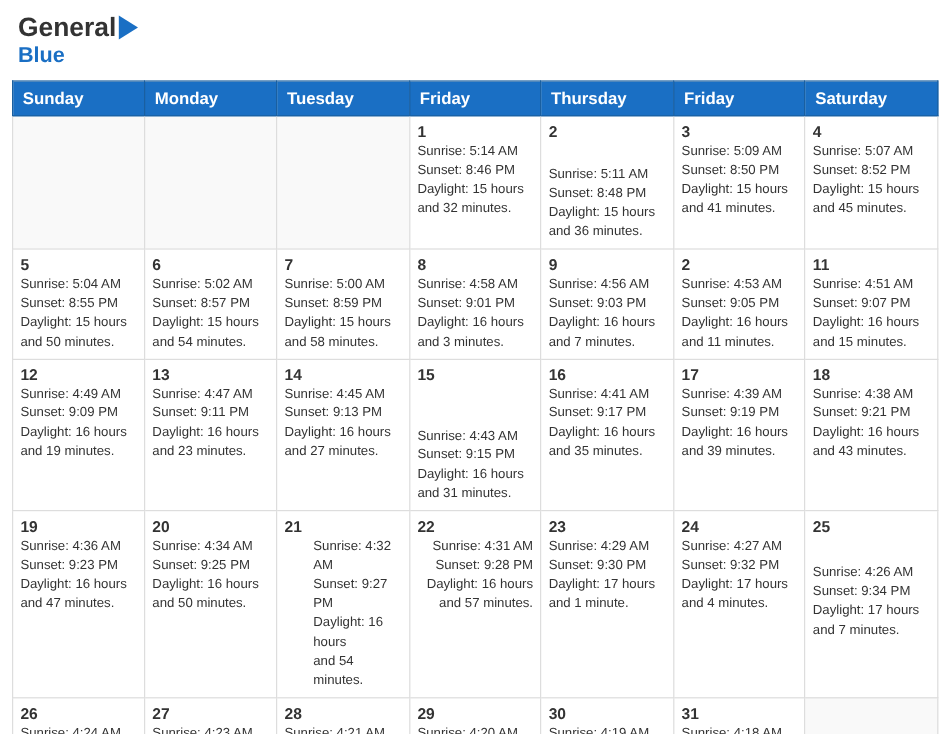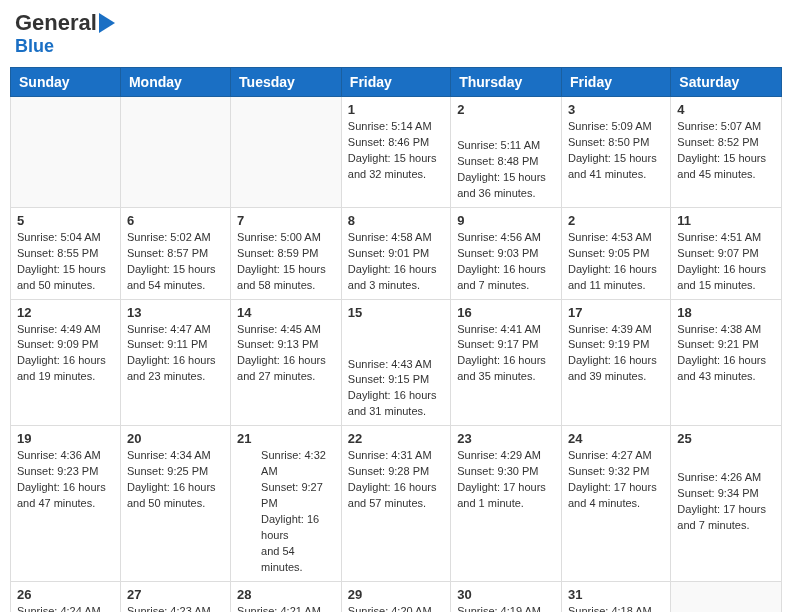--- a/index.html
+++ b/index.html
@@ -265,21 +265,21 @@
         </td>
         <td>
           <div class="day-number">21</div>
           <div class="day-info" style="white-space: pre-line; margin-left: 24px;">Sunrise: 4:32 AM
 Sunset: 9:27 PM
 Daylight: 16 hours
 and 54 minutes.</div>
         </td>
         <td>
           <div class="day-number">22</div>
-          <div class="day-info" style="white-space: pre-line;">Sunrise: 4:31 AM
+          <div class="day-info" style="white-space: pre-line; text-align: right;">Sunrise: 4:31 AM
 Sunset: 9:28 PM
 Daylight: 16 hours
 and 57 minutes.</div>
         </td>
         <td>
           <div class="day-number">23</div>
           <div class="day-info" style="white-space: pre-line;">Sunrise: 4:29 AM
 Sunset: 9:30 PM
 Daylight: 17 hours
 and 1 minute.</div>

